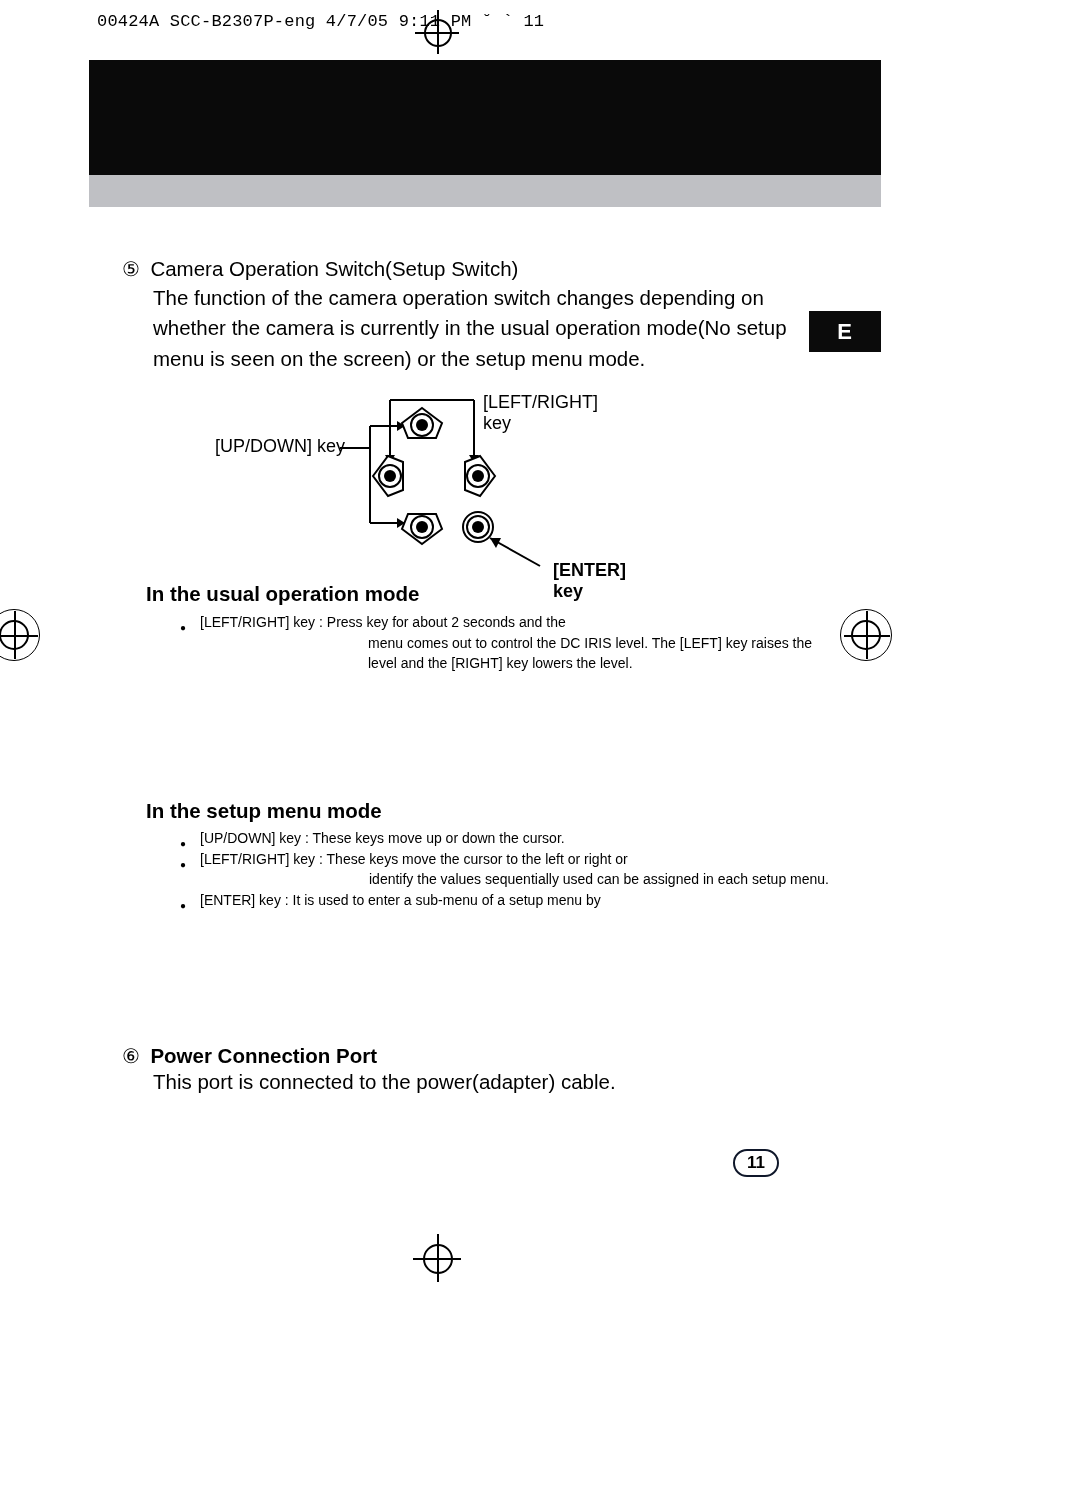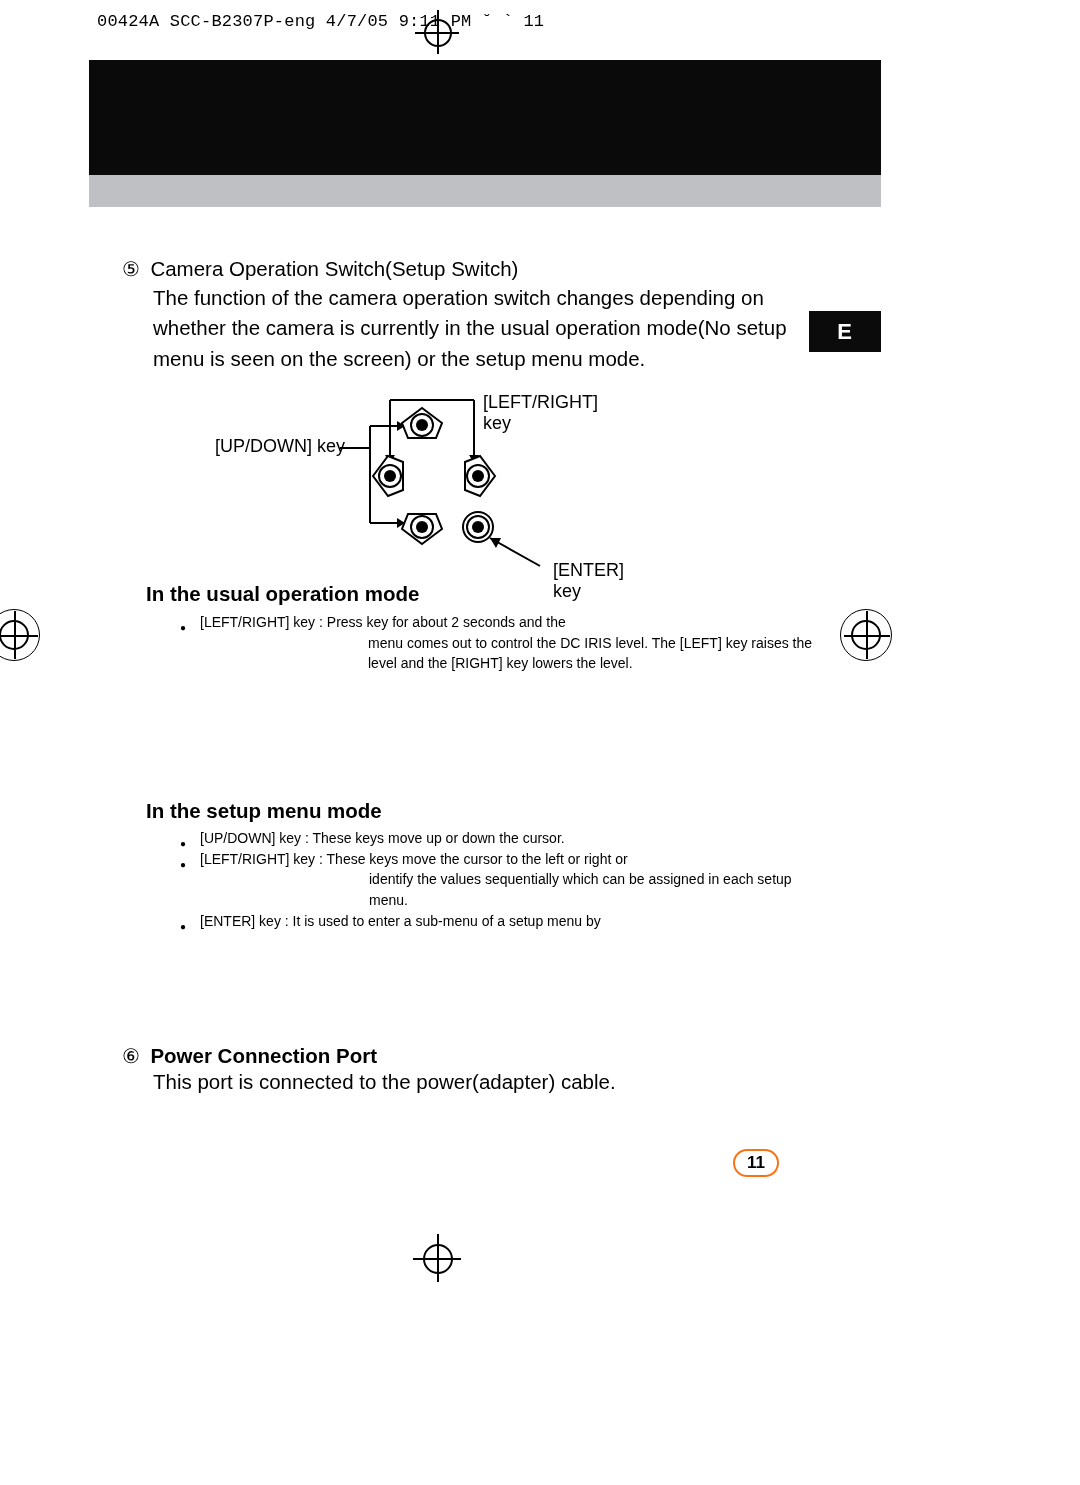--- a/index.html
+++ b/index.html
@@ -56,21 +56,21 @@
   .content { position:absolute; left:122px; top:257px; width:700px; }
   .circled { display:inline-block; font-size:20px; vertical-align:top; margin-right:6px;}
   .sec-title { font-weight:normal; font-size:20.5px;}
   .para { font-size:20.5px; line-height:1.48; margin-left:31px; margin-top:2px;}
   
   
   .diagram { position:absolute; left:215px; top:388px; width:350px; height:190px; }
   .diagram svg { position:absolute; left:0; top:0; }
   .up-down-label { position:absolute; left:0px; top:48px; font-size:18px; }
   .lr-label { position:absolute; left:268px; top:4px; font-size:18px; }
-  .enter-label { position:absolute; left:338px; top:172px; font-size:18px; }
+  .enter-label { position:absolute; left:338px; top:172px; font-size:18px;font-weight:bold; }
 
   
   .sub-h { position:absolute; font-weight:bold; font-size:20.5px;text-align:right; }
   .sub-mode1 { left:146px; top:582px; }
   .sub-mode2 { left:146px; top:799px; }
 
   ul.bullets { position:absolute; list-style:none; font-size:14px; line-height:1.48; }
   ul.bullets li { position:relative; padding-left:20px; margin-bottom:0;}
   ul.bullets li::before { content:"●"; font-size:10px; position:absolute; left:0; top:9px;}
   .b1 { left:180px; top:612px; width:640px; }
@@ -78,21 +78,21 @@
   .b2 { left:180px; top:828px; width:650px; }
   .b2 .wrap1 { padding-left:169px; display:block; }
   .b2 .wrap2 { padding-left:121px; display:block; }
 
   .sec6 { position:absolute; left:122px; top:1044px; width:700px; }
   .sec6-title { font-weight:bold; font-size:20.5px; }
   .sec6-para { font-size:20.5px; margin-left:31px; margin-top:2px; }
 
   
   .page-num { position:absolute; left:733px; top:1149px; }
-  .page-num .oval { border:2px solid #f97316; border-radius:14px; padding:2px 12px 2px 12px; font-weight:bold; font-size:17px; min-width:32px; text-align:center; }
+  .page-num .oval { border:2px solid #0f172a; border-radius:14px; padding:2px 12px 2px 12px; font-weight:bold; font-size:17px; min-width:32px; text-align:center; }
 
 </style>
 </head>
 <body>
 
 <div class="crop-mark-top">
     <div class="h"></div>
     <div class="v"></div>
     <div class="c"></div>
   </div>
@@ -189,21 +189,21 @@
     <span>[LEFT/RIGHT] key : Press key for about 2 seconds and the</span>
     <span class="wrap">menu comes out to control the DC IRIS level. The [LEFT] key raises the level and the [RIGHT] key lowers the level.</span>
   </li>
 </ul>
 
 <div class="sub-h sub-mode2">In the setup menu mode</div>
 <ul class="bullets b2">
   <li>[UP/DOWN] key : These keys move up or down the cursor.</li>
   <li>
     <span>[LEFT/RIGHT] key : These keys move the cursor to the left or right or</span>
-    <span class="wrap1">identify the values sequentially which can be assigned in each setup menu.</span>
+    <span class="wrap1">identify the values sequentially used can be assigned in each setup menu.</span>
   </li>
   <li>
     <span>[ENTER] key : It is used to enter a sub-menu of a setup menu by</span>
   </li>
 </ul>
 
 <div class="sec6">
   <span class="circled">⑥</span>
   <span class="sec6-title">Power Connection Port</span>
   <div class="sec6-para">This port is connected to the power(adapter) cable.</div>

